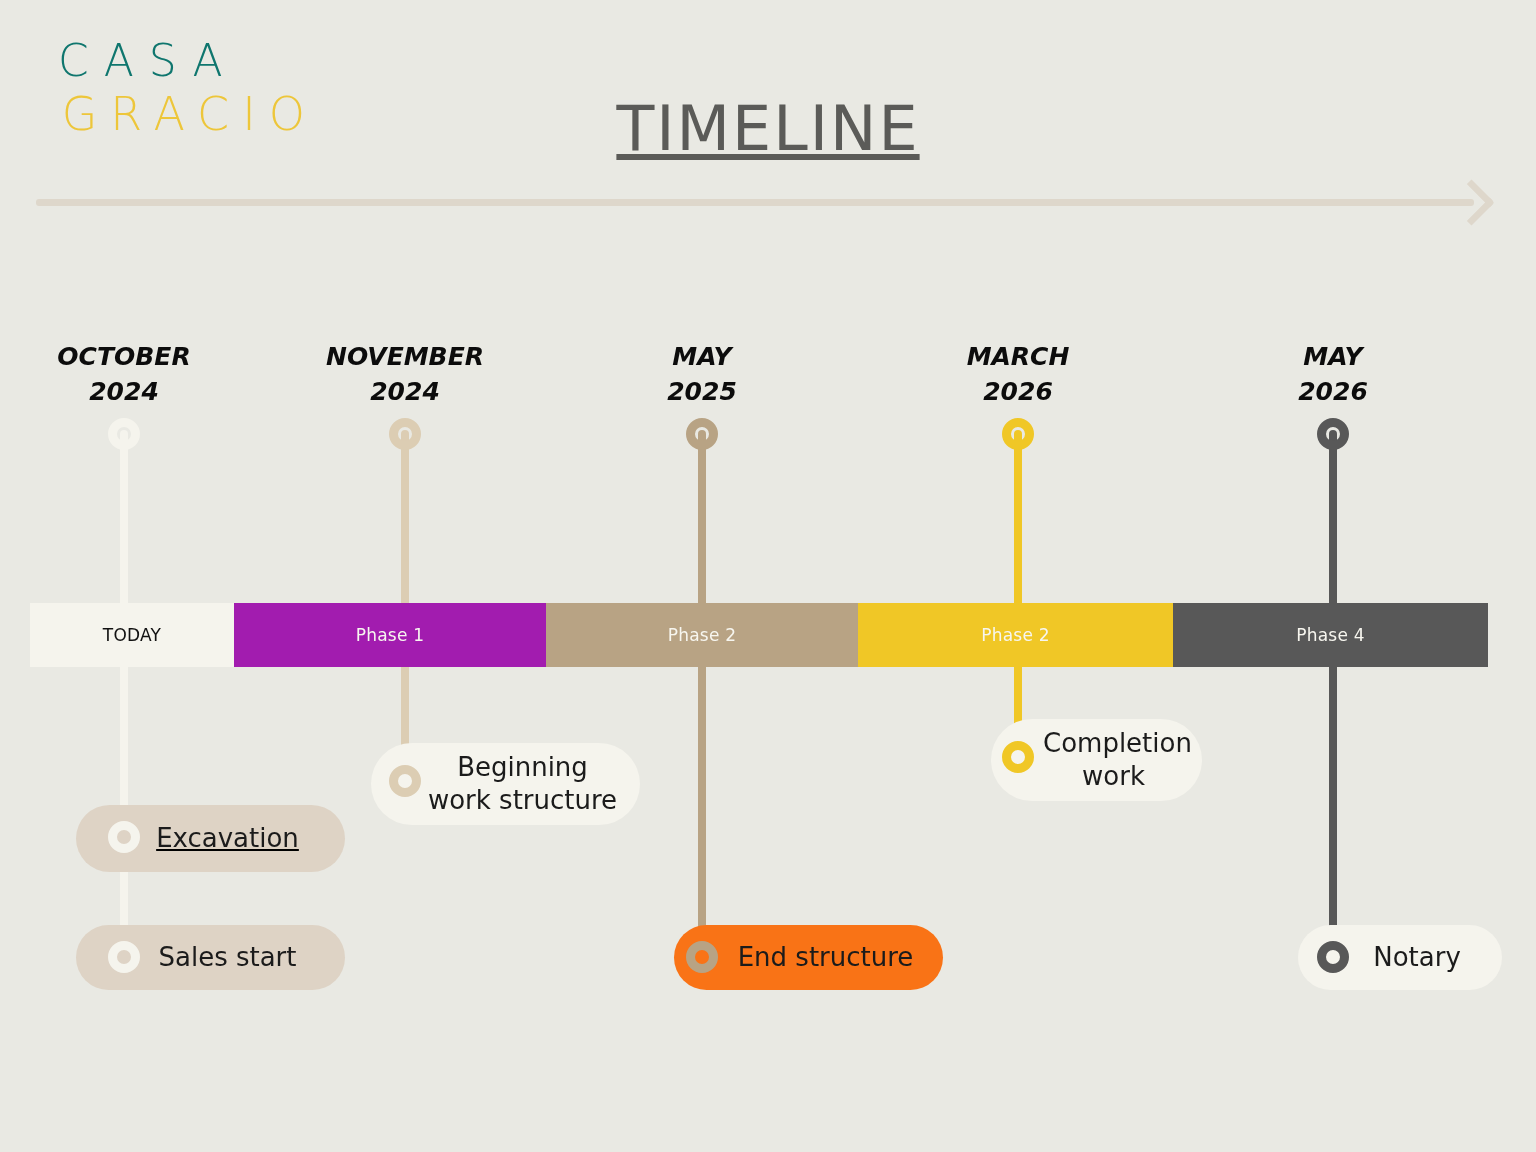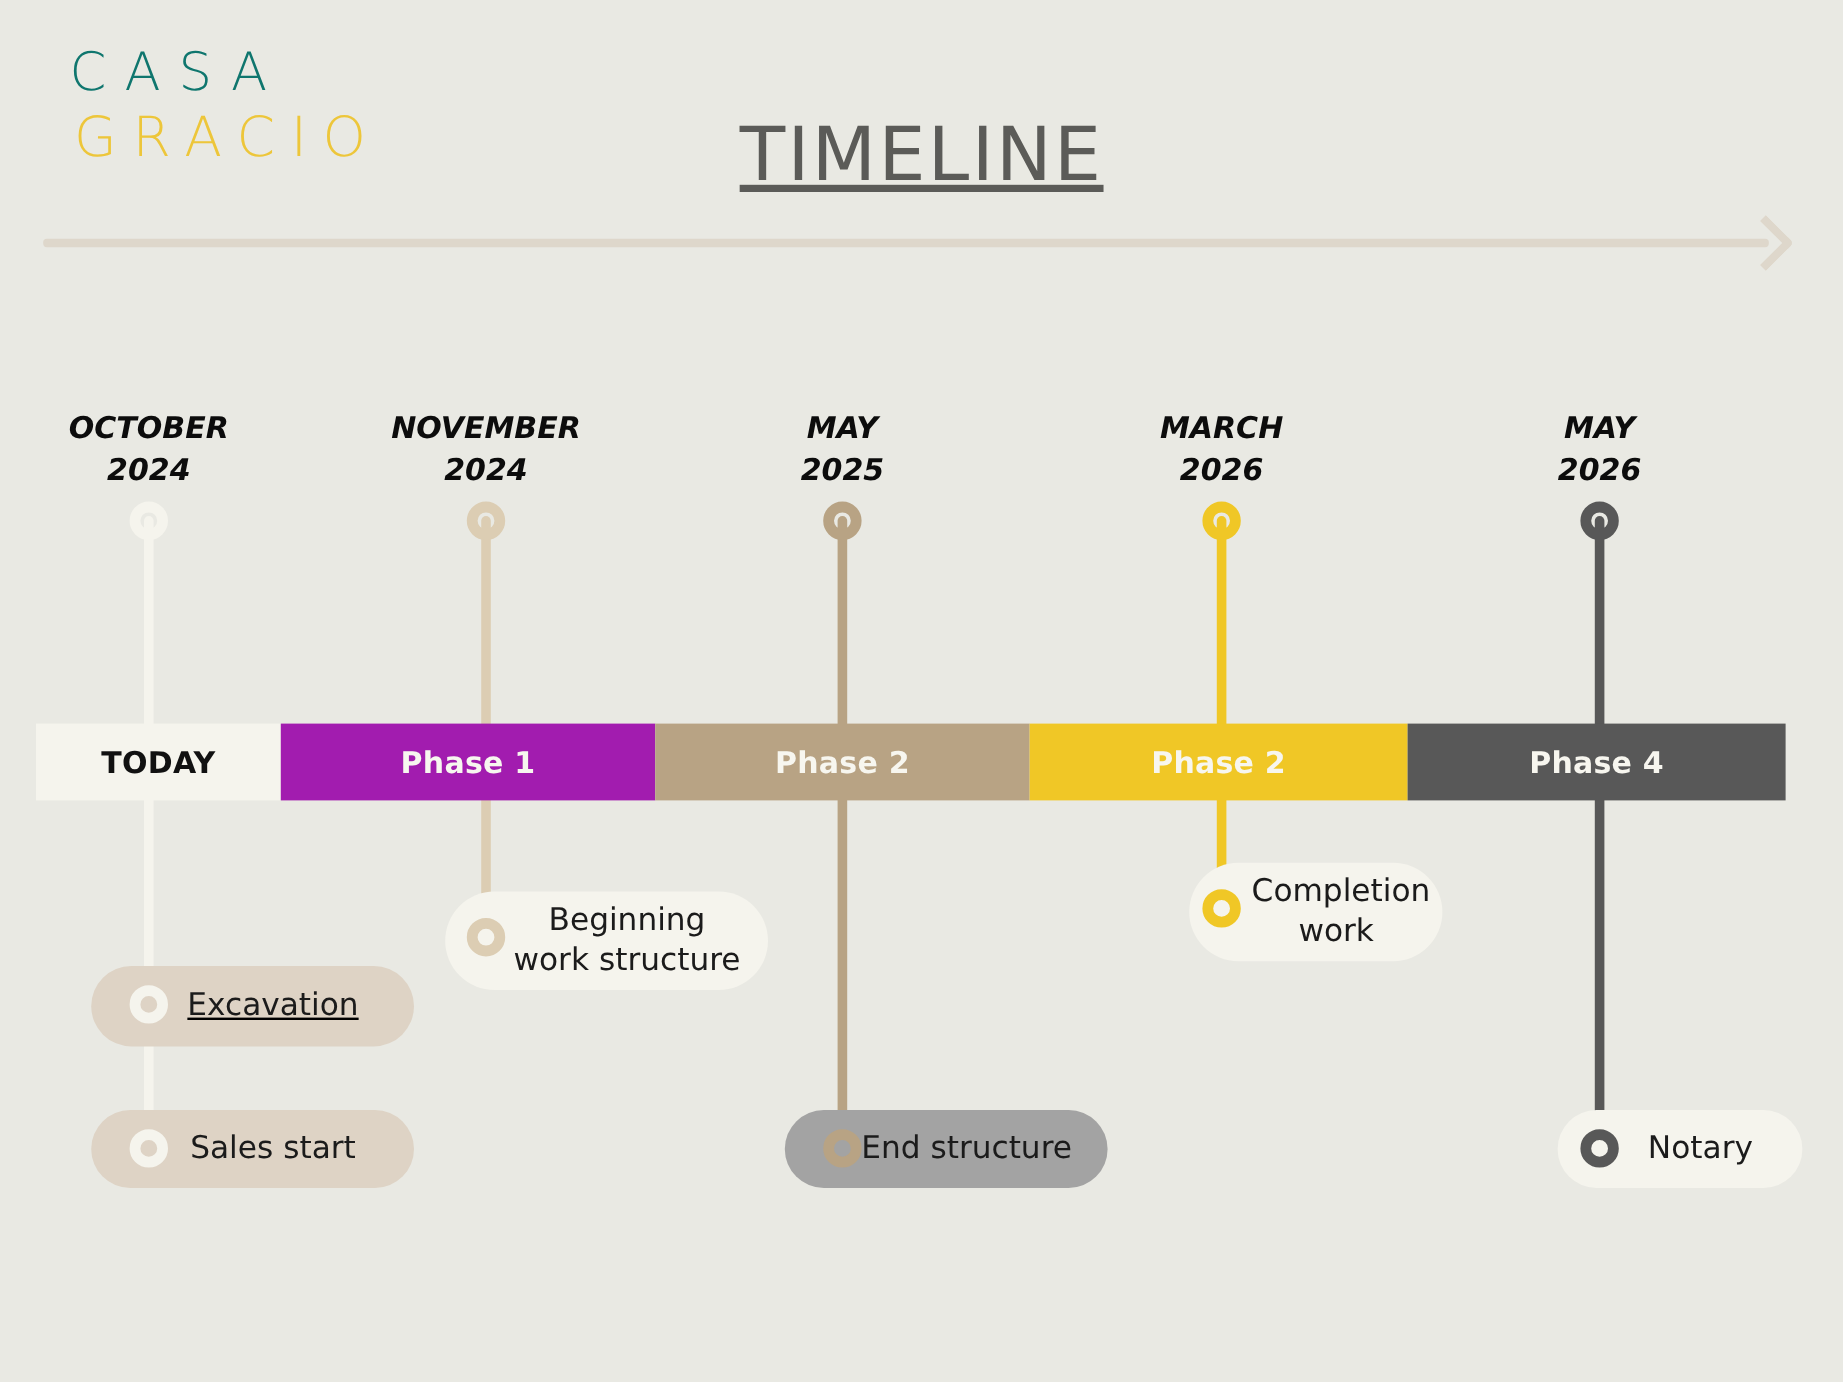--- a/index.html
+++ b/index.html
@@ -125,22 +125,22 @@
     top: 603px;
     width: 1458px;
     height: 64px;
     display: flex;
   }
   .seg {
     display: flex;
     align-items: center;
     justify-content: center;
     font-family: "DejaVu Sans", sans-serif;
-    font-weight: bold;
-    font-size: 25px;
+    font-weight: normal;
+    font-size: 17px;
     color: #f7f6ef;
     letter-spacing: 0.2px;
   }
   .seg.today {
     color: #111111;
   }
 
   
   .pill {
     position: absolute;
@@ -234,21 +234,21 @@
   <div class="pill" style="left:76px; top:925px; width:269px; height:65px; background:#ded3c5;">
     <div class="pill-text single">Sales start</div>
   </div>
   <div class="ring" style="left:108px; top:941px; border-color:#f5f4ed;"></div>
 
   <div class="pill" style="left:371px; top:743px; width:269px; height:82px; background:#f5f4ed;">
     <div class="pill-text">Beginning work structure</div>
   </div>
   <div class="ring" style="left:389px; top:765px; border-color:#dccdb3;"></div>
 
-  <div class="pill" style="left:654px; top:925px; width:269px; height:65px; background:#a3a3a3;">
+  <div class="pill" style="left:674px; top:925px; width:269px; height:65px; background:#f97316;">
     <div class="pill-text single">End structure</div>
   </div>
   <div class="ring" style="left:686px; top:941px; border-color:#b8a384;"></div>
 
   <div class="pill" style="left:991px; top:719px; width:211px; height:82px; background:#f5f4ed;">
     <div class="pill-text">Completion work</div>
   </div>
   <div class="ring" style="left:1002px; top:741px; border-color:#f0c726;"></div>
 
   <div class="pill" style="left:1298px; top:925px; width:204px; height:65px; background:#f5f4ed;">

